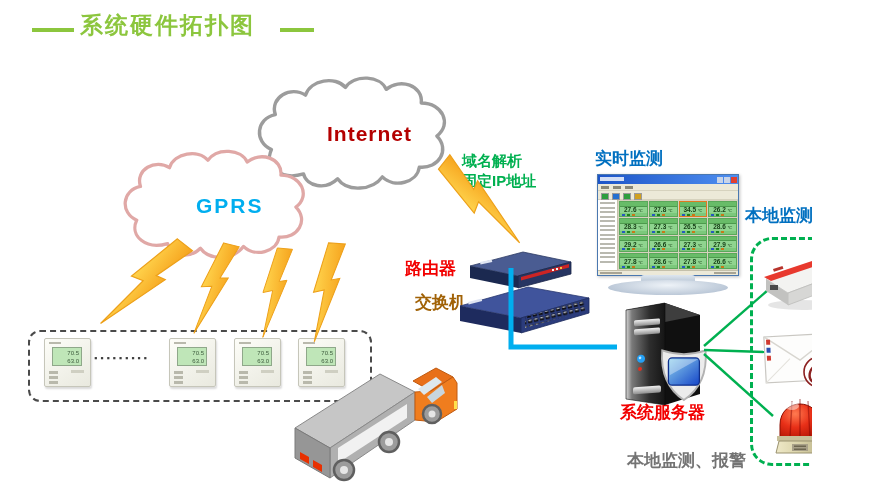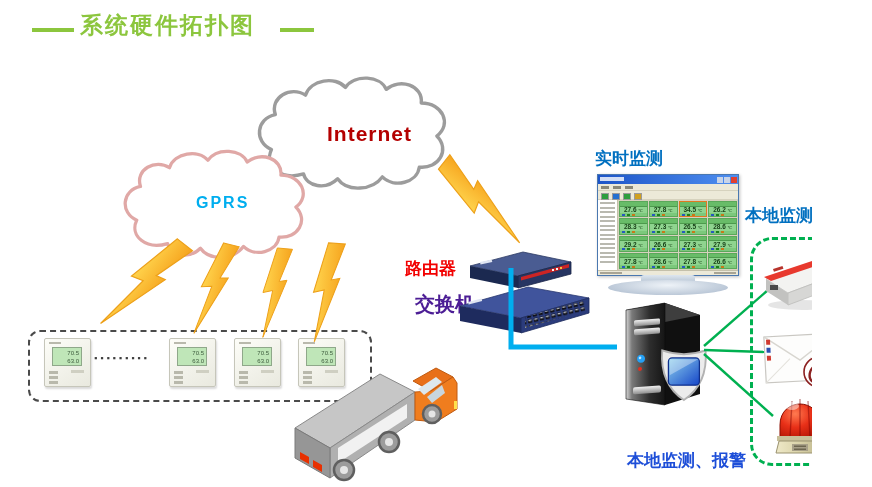--- a/index.html
+++ b/index.html
@@ -7,30 +7,30 @@
          font-family:"Liberation Sans","DejaVu Sans",sans-serif;}
   .abs{position:absolute;}
   .lbl{font-weight:bold;white-space:nowrap;}
 
   
   .tdash{height:4px;background:#8CC63E;}
   #page-title{left:80px;top:10px;font-size:23px;color:#8CC63E;letter-spacing:2px;}
 
   
   #internet-label{left:327px;top:122px;font-size:21px;color:#b40000;letter-spacing:1px;}
-  #gprs-label{left:196px;top:194px;font-size:16px;color:#00AEEF;letter-spacing:2px;}
+  #gprs-label{left:196px;top:194px;font-size:21px;color:#00AEEF;letter-spacing:2px;}
 
   
   #dns-note{left:462px;top:151px;font-weight:bold;font-size:15px;color:#00B050;line-height:1.3;}
   #router-label{left:405px;top:257px;font-size:17px;color:#f20000;}
-  #switch-label{left:415px;top:291px;font-size:20px;color:#4c1d95;}
+  #switch-label{left:415px;top:291px;font-size:17px;color:#a16207;}
   #realtime-label{left:595px;top:147px;font-size:17px;color:#0070C0;text-align:center;}
   #alarmfn-label{left:745px;top:204px;font-size:17px;color:#0070C0;}
   #server-label{left:620px;top:401px;font-size:17px;color:#f20000;}
-  #local-label{left:627px;top:449px;font-size:17px;color:#1d4ed8;}
+  #local-label{left:627px;top:449px;font-size:17px;color:#737373;}
 
   
   #field-box{left:28px;top:330px;width:340px;height:68px;border:2px dashed #4a4a4a;border-radius:12px;}
   #alarm-box{left:750px;top:237px;width:102px;height:223px;border:3px dashed #00B050;border-radius:22px;}
 
   
   .logger{position:absolute;top:6px;width:45px;height:47px;background:linear-gradient(145deg,#fdfdf8,#e9e9df);
           border:1px solid #c6c6ba;border-radius:2px;box-shadow:1px 2px 2px rgba(0,0,0,0.15);}
   .logger i{position:absolute;background:#b9b9ac;}
   .logger .ltop{left:4px;top:3px;width:12px;height:2px;}
@@ -177,20 +177,24 @@
         </g>
       <g transform="translate(266,247) rotate(5) scale(0.95)">
         <polygon points="12,0 28,0 17,35 25,33 5,95 11,45 1,48"></polygon>
         </g>
       <g transform="translate(316,242) rotate(4) scale(1.05)">
         <polygon points="12,0 28,0 17,35 25,33 5,95 11,45 1,48"></polygon>
         </g>
     </g>
   </svg>
 
+  <div class="abs" id="dns-note">
+    <div>域名解析</div>
+    <div>固定IP地址</div>
+  </div>
 
   <div class="abs lbl" id="router-label">路由器</div>
   <svg class="abs" style="left:468px;top:250px;z-index:5;" width="106" height="40" viewBox="0 0 106 40">
     <polygon points="2,16 55,2 103,12 50,26" fill="#4a5c92" stroke="#2c3a63" stroke-width="0.8"></polygon>
     <rect x="12" y="12" width="12" height="2.5" transform="rotate(-12 12 12)" fill="#dfe5f2"></rect>
     <polygon points="50,26 103,12 103,24 50,38" fill="#273562" stroke="#1a2547" stroke-width="0.8"></polygon>
     <polygon points="2,16 50,26 50,38 2,28" fill="#1b2950"></polygon>
     <polygon points="53,27 101,14 101,17.5 53,30.5" fill="#cc2424"></polygon>
     <rect x="88" y="18" width="2" height="2" fill="#f5f5f5"></rect>
       <rect x="92" y="17" width="2" height="2" fill="#f0c040"></rect>
@@ -448,20 +452,21 @@
       <circle cx="31" cy="59" r="4" fill="#25a0f5"></circle>
         <circle cx="30" cy="58" r="1.3" fill="#bfe6ff"></circle>
       <circle cx="30" cy="69" r="2" fill="#e03020"></circle>
     </g>
     <g transform="translate(46,46) scale(0.62)">
       <path d="M10,4 Q45,16 80,4 Q84,58 45,84 Q6,58 10,4 Z" fill="#ececec" stroke="#b2b2b2" stroke-width="3"></path>
       <rect x="20" y="16" width="50" height="44" rx="6" fill="url(#scrG)" stroke="#0e2f8c" stroke-width="2"></rect>
       <polygon points="22,18 68,18 22,44" fill="rgba(255,255,255,0.35)"></polygon>
     </g>
   </svg>
+  <div class="abs lbl" id="server-label">系统服务器</div>
 
   <div class="abs lbl" id="alarmfn-label">本地监测</div>
   <div class="abs" id="alarm-box"></div>
 
   <svg class="abs" style="left:756px;top:243px;z-index:7;" width="92" height="72" viewBox="0 0 92 72">
     <line x1="62" y1="26" x2="72" y2="4" stroke="#1d1d1d" stroke-width="4.5" stroke-linecap="round"></line>
     <circle cx="72" cy="4" r="3" fill="#1d1d1d"></circle>
     <ellipse cx="46" cy="62" rx="34" ry="5" fill="rgba(0,0,0,0.1)"></ellipse>
     <polygon points="10,36 58,20 80,32 32,50" fill="#f3f3f1" stroke="#c2c2c0" stroke-width="0.8"></polygon>
     <polygon points="8,34 56,18 63,22 15,38" fill="#e8392e"></polygon>

